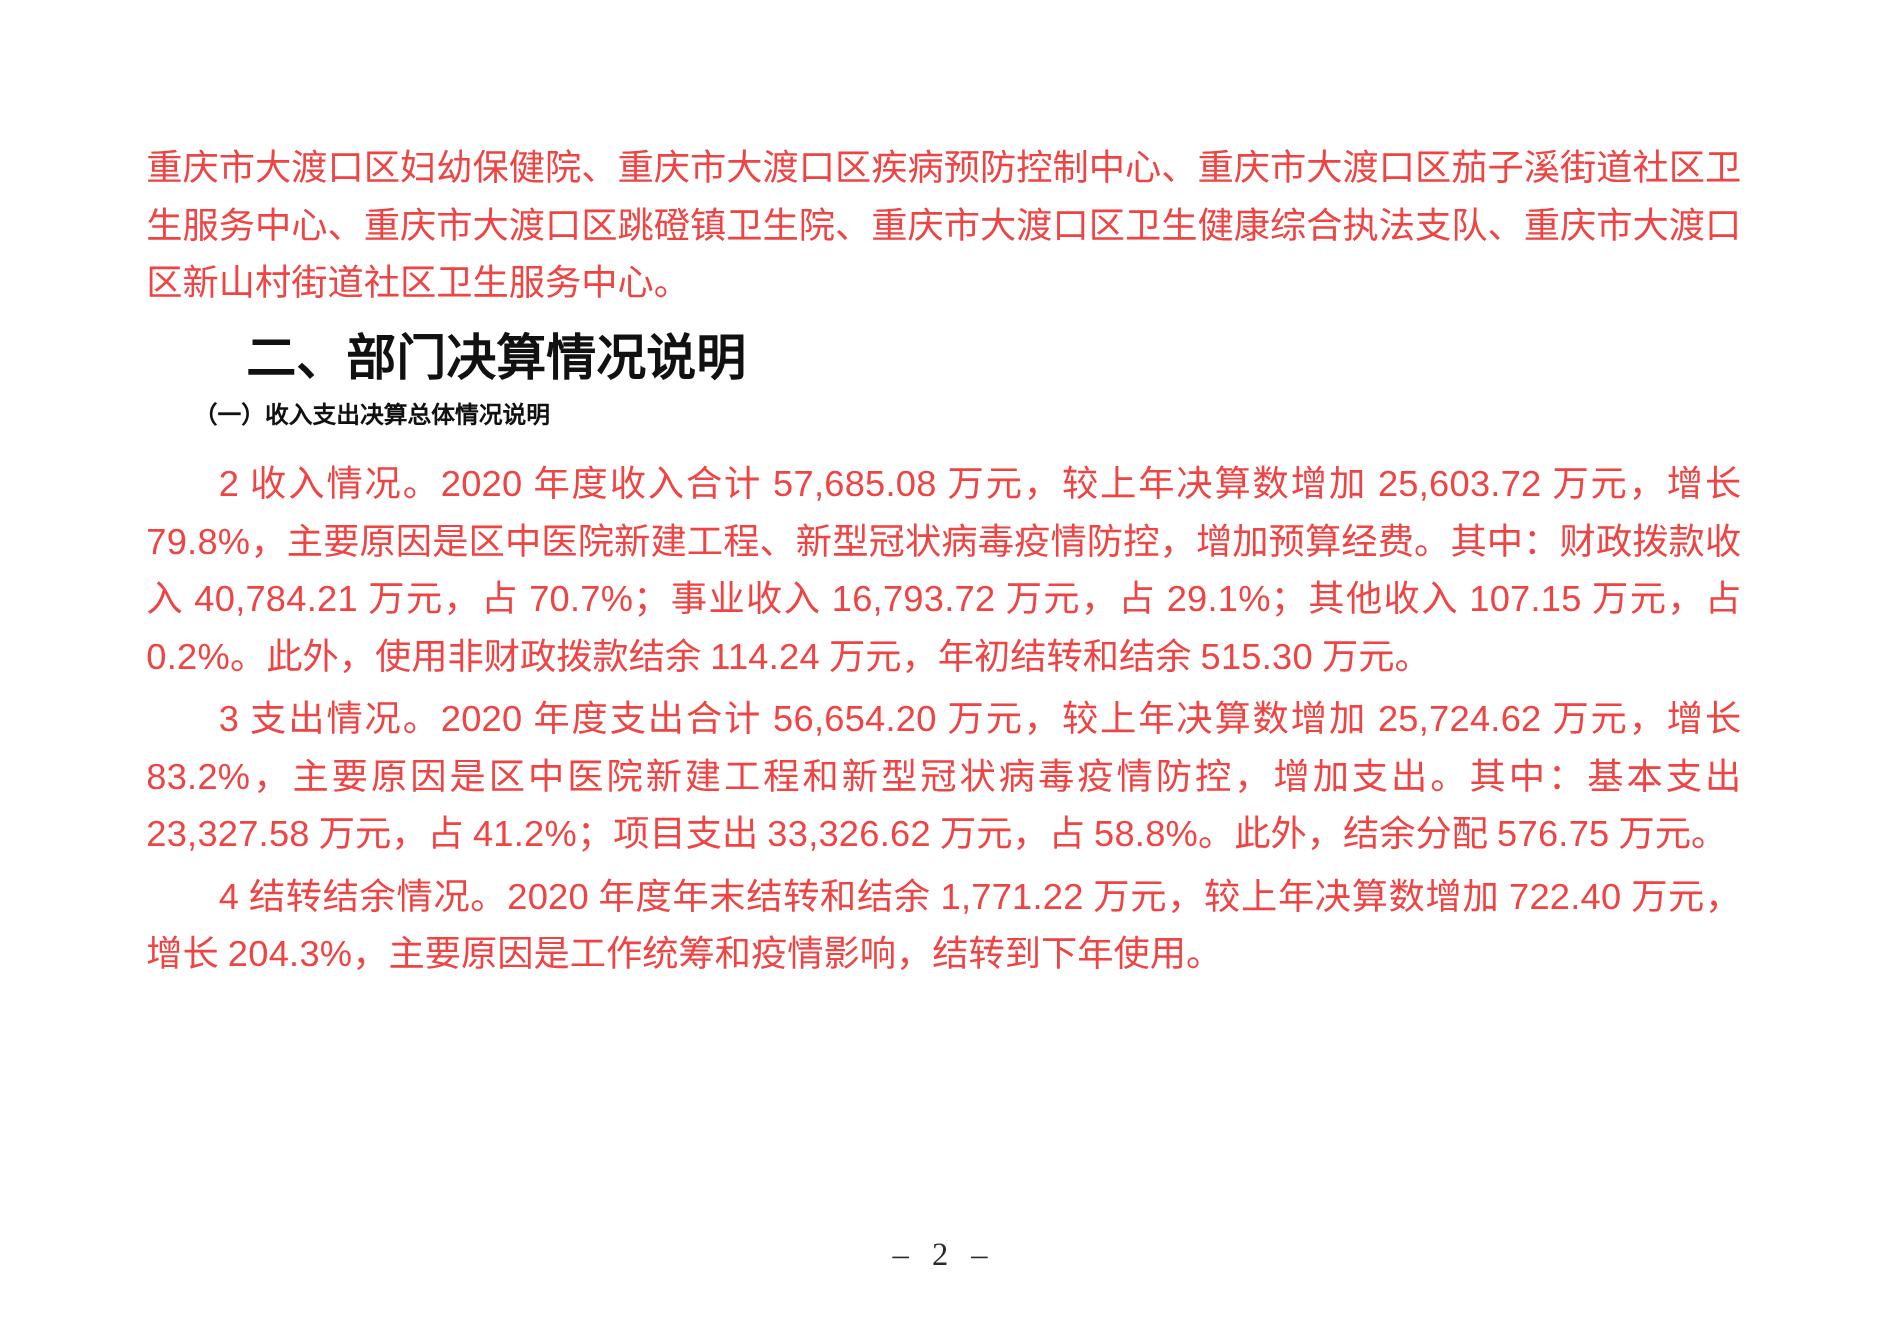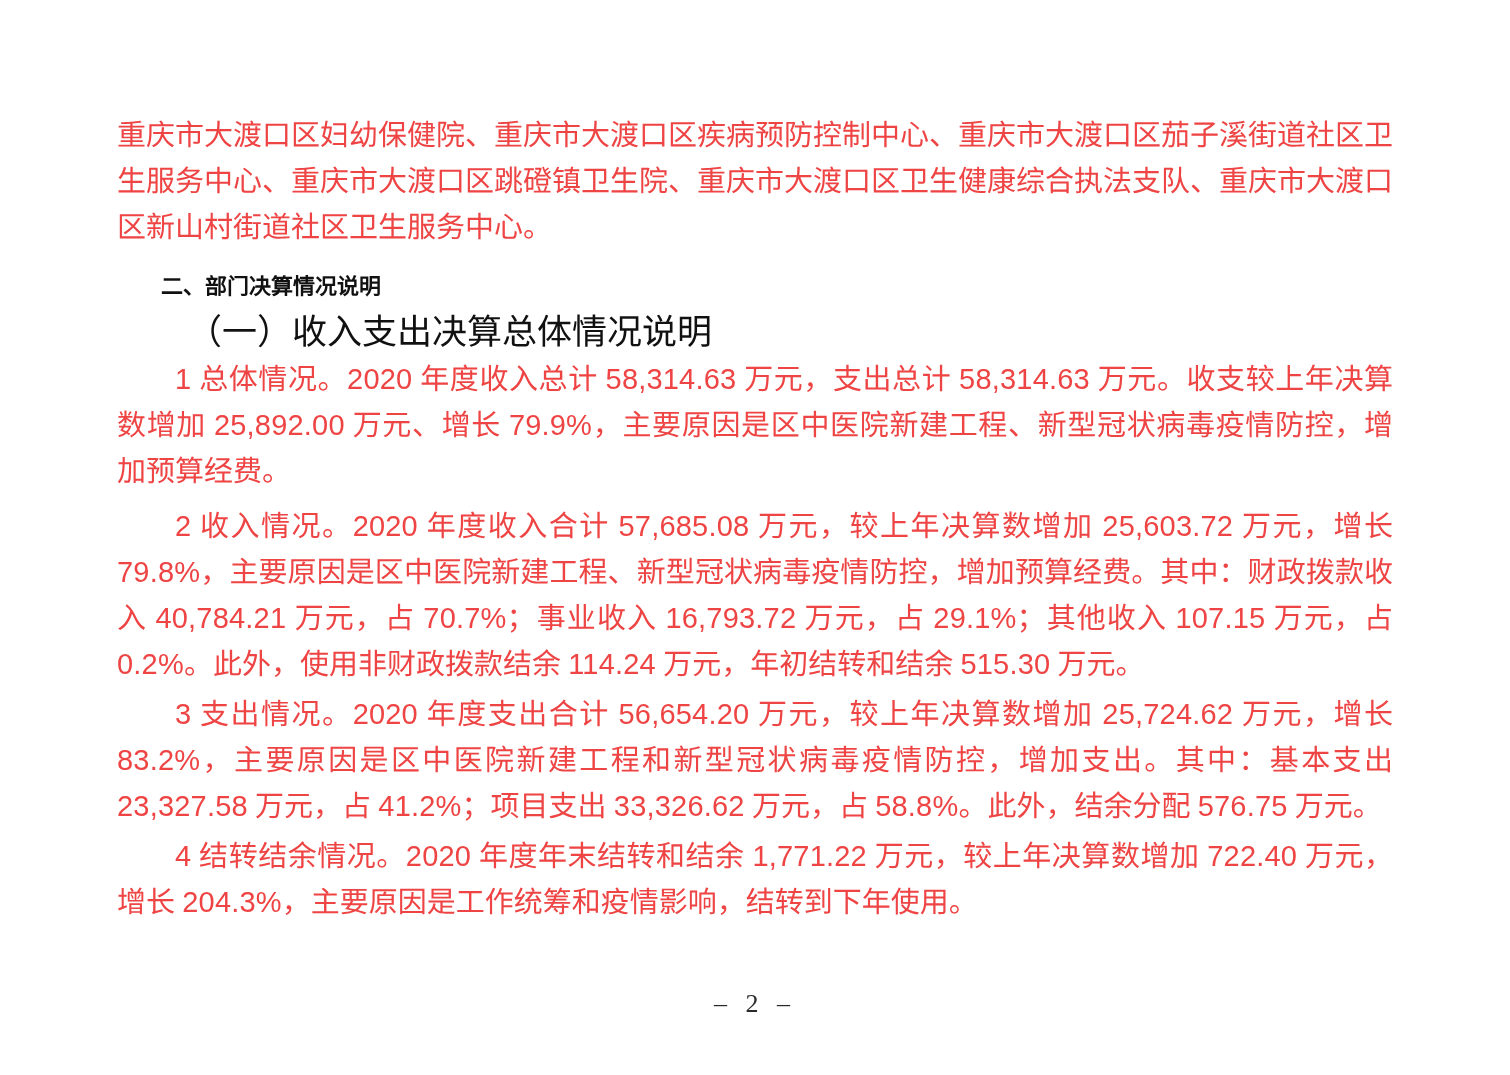--- a/index.html
+++ b/index.html
@@ -31,32 +31,32 @@
     text-align: justify;
     text-justify: inter-character;
     color: #ef4444;
     font-family: "Liberation Serif", "DejaVu Serif", serif;
     font-weight: normal;
   }
   .indent {
     text-indent: 2em;
   }
   .section-heading {
-    font-size: 22px;
+    font-size: 40px;
     line-height: 46px;
     font-weight: bold;
     font-family: "Liberation Sans", "DejaVu Sans", sans-serif;
     color: #111111;
     text-indent: 2em;
     margin-top: 14px !important;
   }
   .subsection-heading {
-    font-size: 35px;
+    font-size: 19px;
     line-height: 46px;
-    font-weight: normal;
+    font-weight: bold;
     font-family: "Liberation Serif", "DejaVu Serif", serif;
     color: #111111;
     text-indent: 2em;
   }
   .para-income   { margin-top: 9px !important; }
   .para-expend   { margin-top: 4px !important; }
   .para-carry    { margin-top: 4px !important; }
   
   .latin {
     font-family: "Liberation Sans", "DejaVu Sans", sans-serif;
@@ -81,21 +81,20 @@
 <body>
 
 <div class="page">
 
   <p class="body-text">重庆市大渡口区妇幼保健院、重庆市大渡口区疾病预防控制中心、重庆市大渡口区茄子溪街道社区卫生服务中心、重庆市大渡口区跳磴镇卫生院、重庆市大渡口区卫生健康综合执法支队、重庆市大渡口区新山村街道社区卫生服务中心。</p>
 
   <h2 class="section-heading">二、部门决算情况说明</h2>
 
   <h3 class="subsection-heading">（一）收入支出决算总体情况说明</h3>
 
-  <p class="body-text indent"><span class="latin">1</span> 总体情况。<span class="latin">2020</span> 年度收入总计 <span class="latin">58,314.63</span> 万元，支出总计 <span class="latin">58,314.63</span> 万元。收支较上年决算数增加 <span class="latin">25,892.00</span> 万元、增长 <span class="latin">79.9%</span>，主要原因是区中医院新建工程、新型冠状病毒疫情防控，增加预算经费。</p>
 
   <p class="body-text indent para-income"><span class="latin">2</span> 收入情况。<span class="latin">2020</span> 年度收入合计 <span class="latin">57,685.08</span> 万元，较上年决算数增加 <span class="latin">25,603.72</span> 万元，增长 <span class="latin">79.8%</span>，主要原因是区中医院新建工程、新型冠状病毒疫情防控，增加预算经费。其中：财政拨款收入 <span class="latin">40,784.21</span> 万元，占 <span class="latin">70.7%</span>；事业收入 <span class="latin">16,793.72</span> 万元，占 <span class="latin">29.1%</span>；其他收入 <span class="latin">107.15</span> 万元，占 <span class="latin">0.2%</span>。此外，使用非财政拨款结余 <span class="latin">114.24</span> 万元，年初结转和结余 <span class="latin">515.30</span> 万元。</p>
 
   <p class="body-text indent para-expend"><span class="latin">3</span> 支出情况。<span class="latin">2020</span> 年度支出合计 <span class="latin">56,654.20</span> 万元，较上年决算数增加 <span class="latin">25,724.62</span> 万元，增长 <span class="latin">83.2%</span>，主要原因是区中医院新建工程和新型冠状病毒疫情防控，增加支出。其中：基本支出 <span class="latin">23,327.58</span> 万元，占 <span class="latin">41.2%</span>；项目支出 <span class="latin">33,326.62</span> 万元，占 <span class="latin">58.8%</span>。此外，结余分配 <span class="latin">576.75</span> 万元。</p>
 
   <p class="body-text indent para-carry"><span class="latin">4</span> 结转结余情况。<span class="latin">2020</span> 年度年末结转和结余 <span class="latin">1,771.22</span> 万元，较上年决算数增加 <span class="latin">722.40</span> 万元，增长 <span class="latin">204.3%</span>，主要原因是工作统筹和疫情影响，结转到下年使用。</p>
 
 </div>
 
 <div class="footer">

